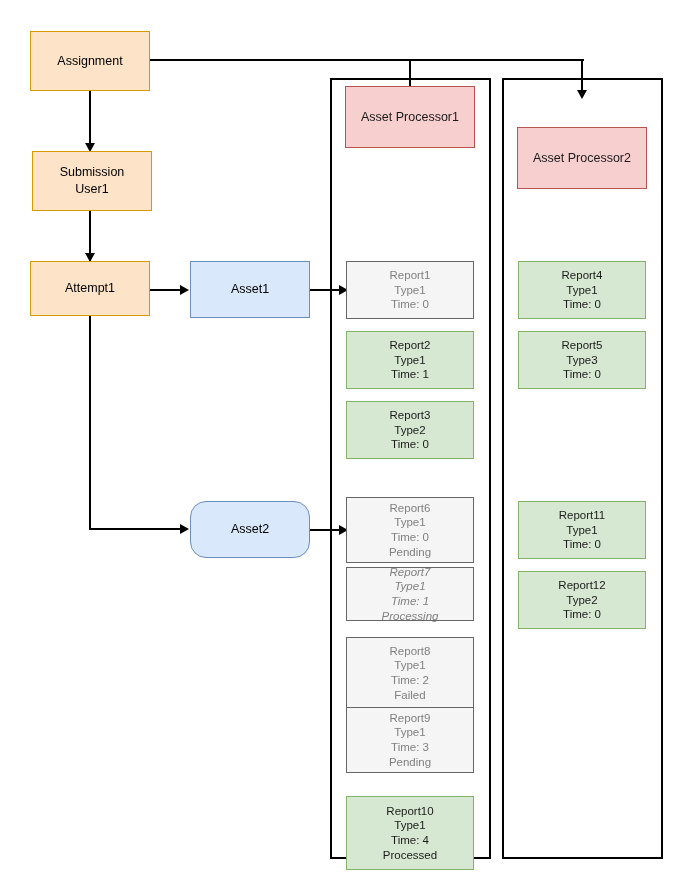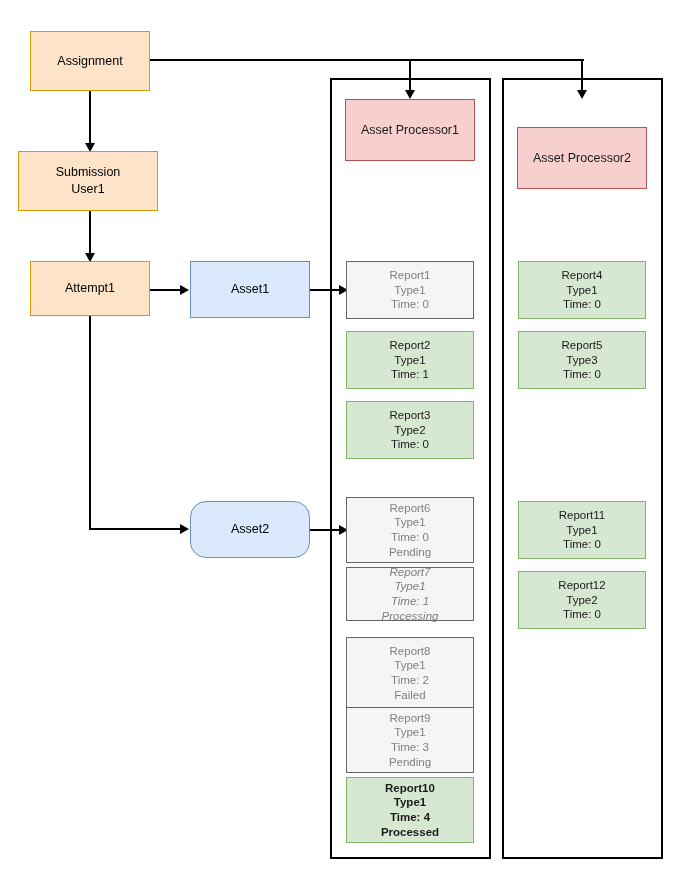--- a/index.html
+++ b/index.html
@@ -130,38 +130,38 @@
   <div class="edge edge-h" style="left:310px; top:289px; width:36px;"></div>
   <div class="arrowhead arrow-right" style="left:339px; top:285px;"></div>
 
   <div class="edge edge-h" style="left:310px; top:529px; width:36px;"></div>
   <div class="arrowhead arrow-right" style="left:339px; top:525px;"></div>
 
   <div class="node node-orange" style="left:30px; top:31px; width:120px; height:60px;">
     <span>Assignment</span>
   </div>
 
-  <div class="node node-orange" style="left:18px; top:151px; width:140px; height:60px;">
+  <div class="node node-orange" style="left:32px; top:151px; width:120px; height:60px;">
     <span>Submission
 User1</span>
   </div>
 
   <div class="node node-orange" style="left:30px; top:261px; width:120px; height:55px;">
     <span>Attempt1</span>
   </div>
 
   <div class="node node-blue" style="left:190px; top:261px; width:120px; height:57px;">
     <span>Asset1</span>
   </div>
 
   <div class="node node-blue" style="left:190px; top:501px; width:120px; height:57px;border-radius:16px;">
     <span>Asset2</span>
   </div>
 
-  <div class="node node-red" style="left:345px; top:99px; width:130px; height:62px;">
+  <div class="node node-red" style="left:345px; top:86px; width:130px; height:62px;">
     <span>Asset Processor1</span>
   </div>
 
   <div class="node node-red" style="left:517px; top:99px; width:130px; height:62px;margin-top:28px;">
     <span>Asset Processor2</span>
   </div>
 
   <div class="report report-gray" style="left:346px; top:261px; width:128px; height:58px;">
     <span class="rline">Report1</span>
     <span class="rline">Type1</span>
@@ -213,21 +213,21 @@
     <span class="rline">Failed</span>
   </div>
 
   <div class="report report-gray" style="left:346px; top:707px; width:128px; height:66px;">
     <span class="rline">Report9</span>
     <span class="rline">Type1</span>
     <span class="rline">Time: 3</span>
     <span class="rline">Pending</span>
   </div>
 
-  <div class="report report-green" style="left:346px; top:777px; width:128px; height:66px;font-weight:bold;">
+  <div class="report report-green" style="left:346px; top:796px; width:128px; height:74px;">
     <span class="rline">Report10</span>
     <span class="rline">Type1</span>
     <span class="rline">Time: 4</span>
     <span class="rline">Processed</span>
   </div>
 
   <div class="report report-green" style="left:518px; top:501px; width:128px; height:58px;">
     <span class="rline">Report11</span>
     <span class="rline">Type1</span>
     <span class="rline">Time: 0</span>

